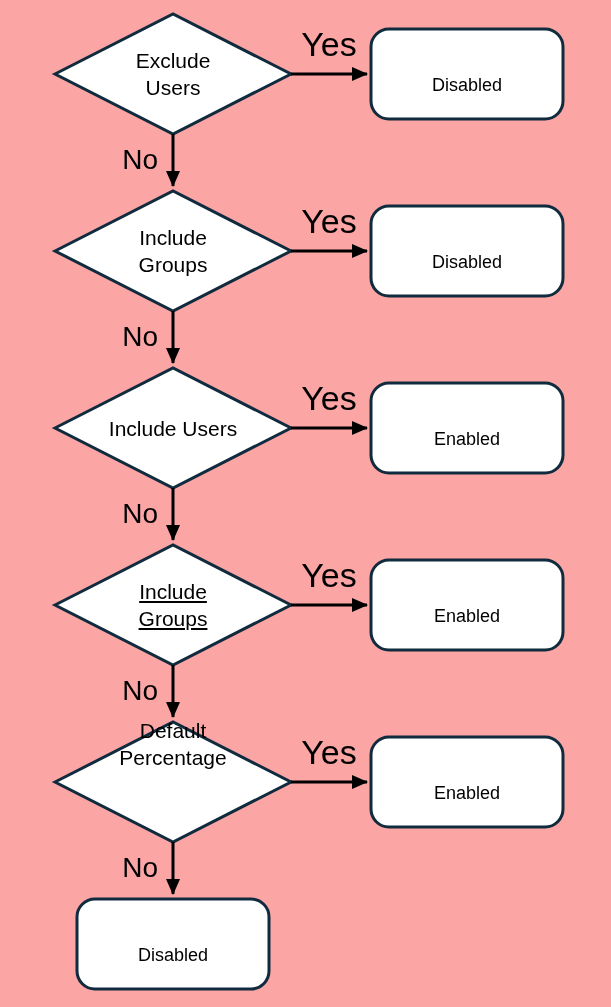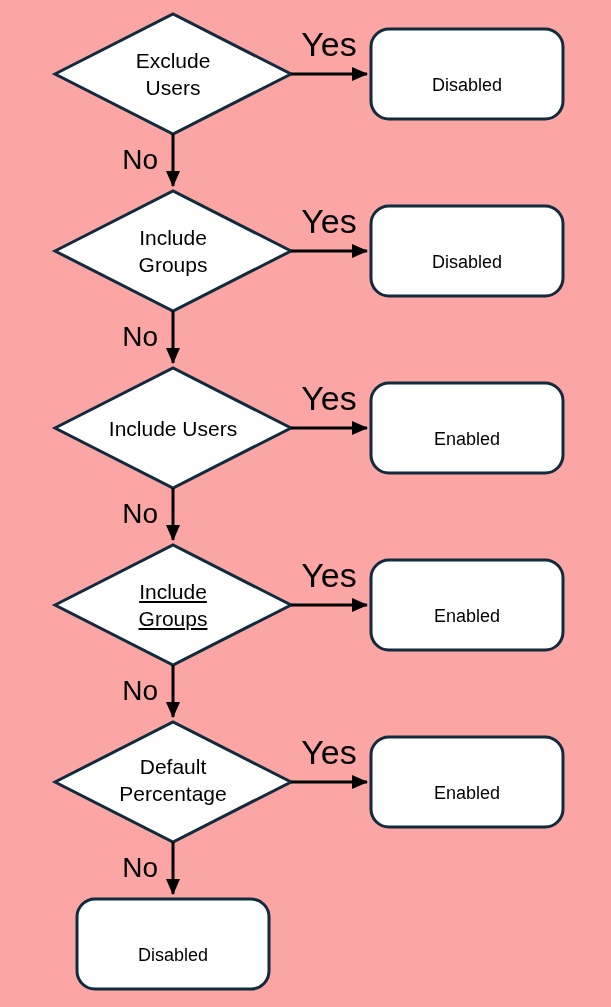--- a/index.html
+++ b/index.html
@@ -68,21 +68,21 @@
     width: 70px;
     text-align: right;
     font-size: 28px;
     line-height: 32px;
     color: #000000;
   }
   .d0 { top: 14px; }  .r0 { top: 29px; }  .y0 { top: 28px; }  .n0 { top: 144px; }
   .d1 { top: 191px; } .r1 { top: 206px; } .y1 { top: 205px; } .n1 { top: 321px; }
   .d2 { top: 368px; text-align: right; } .r2 { top: 383px; } .y2 { top: 382px; } .n2 { top: 498px; }
   .d3 { top: 545px; text-decoration: underline; } .r3 { top: 560px; } .y3 { top: 559px; } .n3 { top: 675px; }
-  .d4 { top: 720px; align-items: center; } .r4 { top: 737px; } .y4 { top: 736px; } .n4 { top: 852px; }
+  .d4 { top: 684px; align-items: center; } .r4 { top: 737px; } .y4 { top: 736px; } .n4 { top: 852px; }
   .shape {
     fill: #ffffff;
     stroke: #0f2b3d;
     stroke-width: 3;
   }
   .conn {
     stroke: #000000;
     stroke-width: 3;
     fill: none;
   }

